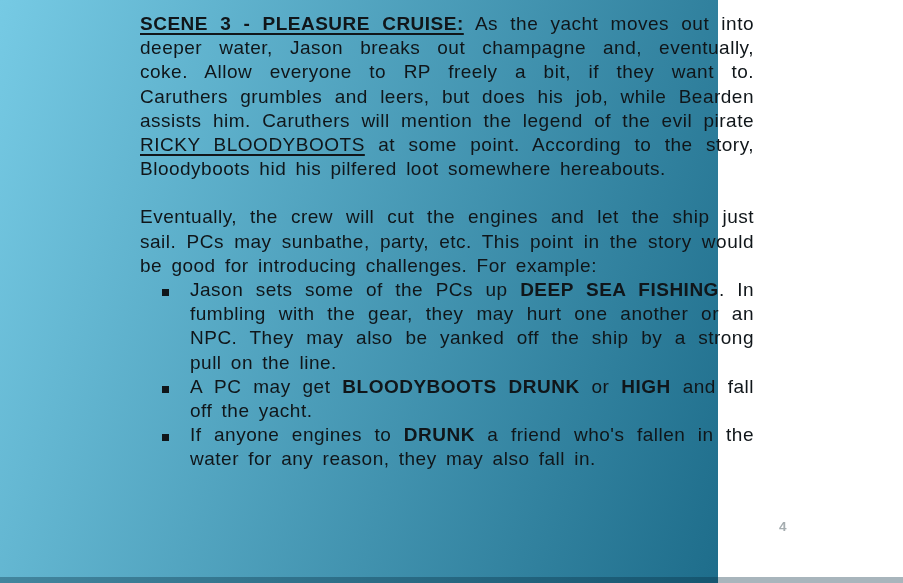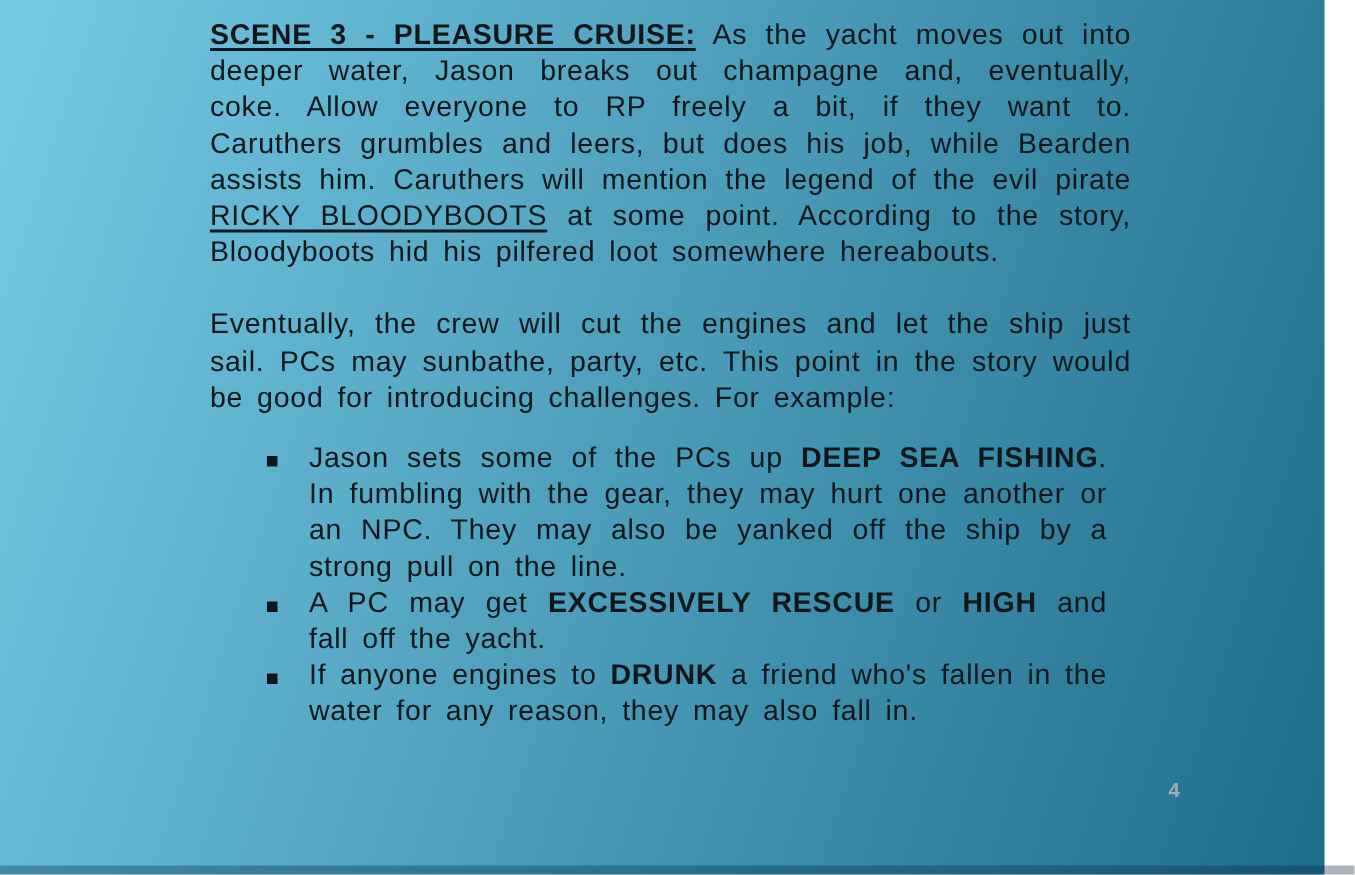--- a/index.html
+++ b/index.html
@@ -7,21 +7,21 @@
     padding: 0;
   }
   body {
     width: 903px;
     height: 583px;
     overflow: hidden;
     font-family: "Liberation Sans", "DejaVu Sans", sans-serif;
   }
   .slide {
     position: relative;
-    width: 883px;
+    width: 718px;
     height: 583px;
     background: linear-gradient(108deg,
       var(--bg-top-left, #76cae4) 0%,
       var(--bg-bottom-right, #1e6d8b) 100%);
   }
   .content {
     position: absolute;
     left: 140px;
     top: 12px;
     width: 614px;
@@ -40,21 +40,21 @@
     text-decoration: underline;
     text-decoration-thickness: 2px;
     text-underline-offset: 3px;
   }
   .name-underline {
     text-decoration: underline;
     text-decoration-thickness: 1.5px;
     text-underline-offset: 2.5px;
   }
   ul.bullets {
-    margin: 16px;
+    margin: 0;
     padding: 0;
     list-style: none;
   }
   ul.bullets li {
     display: flex;
     align-items: flex-start;
   }
   .marker-cell {
     flex: 0 0 50px;
     box-sizing: border-box;
@@ -102,21 +102,21 @@
 
     <ul class="bullets">
 
       <li>
         <span class="marker-cell"><span class="marker-square"></span></span>
         <span class="li-text"><span>Jason sets some of the PCs up </span><span class="b">DEEP SEA FISHING</span><span>. In fumbling with the gear, they may hurt one another or an NPC. They may also be yanked off the ship by a strong pull on the line.</span></span>
       </li>
 
       <li>
         <span class="marker-cell"><span class="marker-square"></span></span>
-        <span class="li-text"><span>A PC may get </span><span class="b">EXCESSIVELY RESCUE</span><span> or </span><span class="b">HIGH</span><span> and fall off the yacht.</span></span>
+        <span class="li-text"><span>A PC may get </span><span class="b">BLOODYBOOTS DRUNK</span><span> or </span><span class="b">HIGH</span><span> and fall off the yacht.</span></span>
       </li>
 
 
       <li>
         <span class="marker-cell"><span class="marker-square"></span></span>
         <span class="li-text"><span>If anyone engines to </span><span class="b">DRUNK</span><span> a friend who's fallen in the water for any reason, they may also fall in.</span></span>
       </li>
 
     </ul>
   </div>

